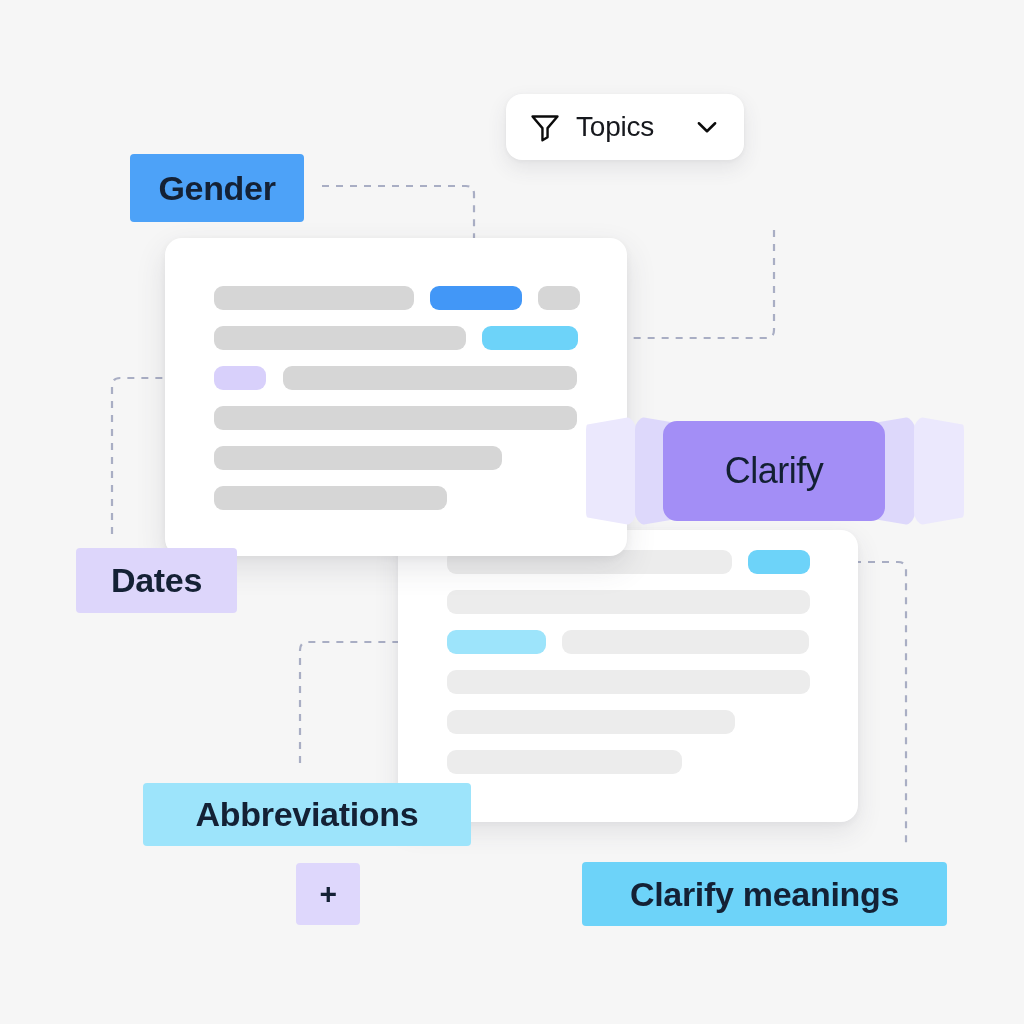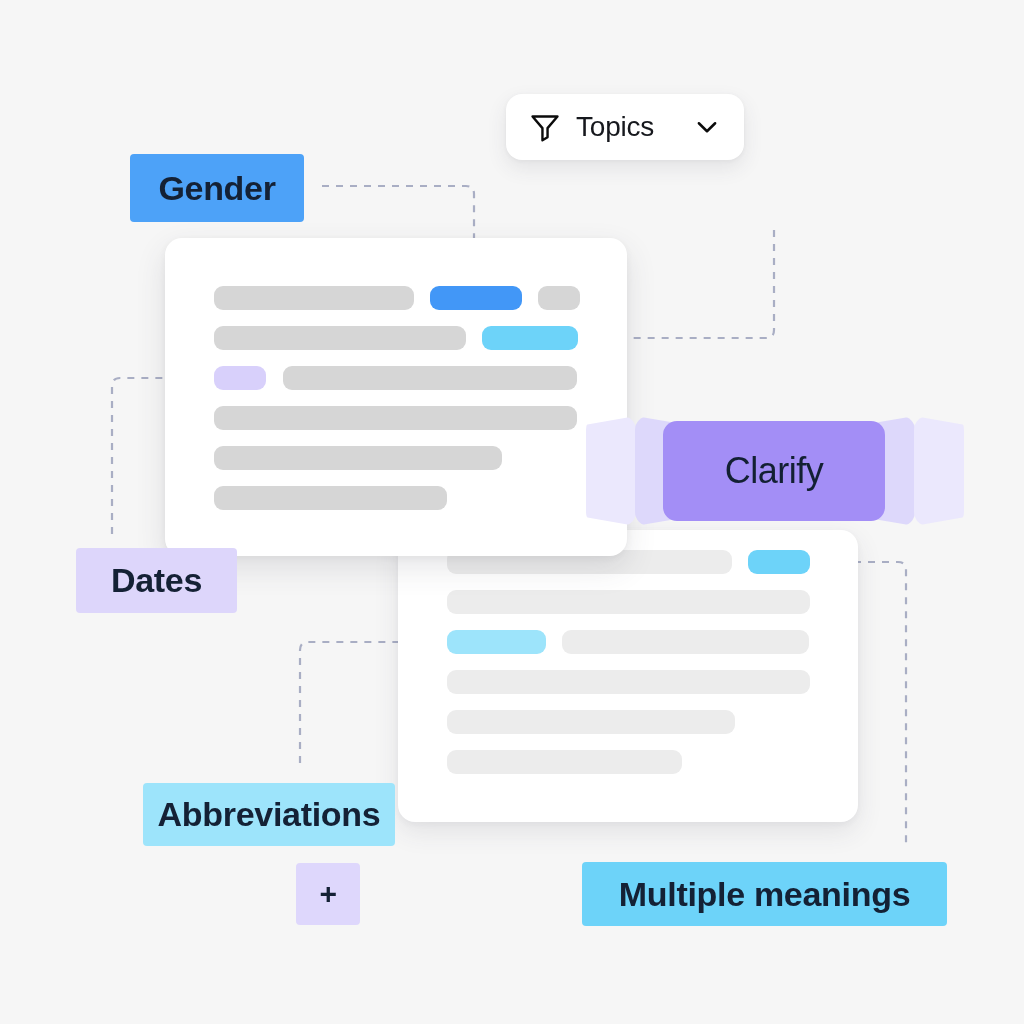--- a/index.html
+++ b/index.html
@@ -98,21 +98,21 @@
     letter-spacing: -0.3px;
     box-sizing: border-box;
     cursor: pointer;
     white-space: nowrap;
     font-weight: bold;
   }
 
   #chip-gender       { left:130px; top:154px;  width:174px; height:68px;  background:#4da2f8; }
   #chip-dates        { left:700px; top:152px;  width:148px; height:68px;  background:#6dd3f9; }
   #chip-idioms       { left: 76px; top:548px;  width:161px; height:65px;  background:#ddd6fb; }
-  #chip-abbrev       { left:143px; top:783px;  width:252px; height:63px;  background:#9de4fb; }
+  #chip-abbrev       { left:143px; top:783px;  width:328px; height:63px;  background:#9de4fb; }
   #chip-plus         { left:296px; top:863px;  width: 64px; height:62px;  background:#ded7fc; font-size:30px; }
   #chip-more         { left:368px; top:863px;  width:133px; height:62px;  background:#ded7fc; }
   #chip-multiple     { left:582px; top:862px;  width:365px; height:64px;  background:#6dd3f9; }
 
   
   #clarify-group {
     position: absolute;
     left: 586px;
     top: 416px;
     width: 378px;
@@ -251,15 +251,15 @@
       <svg class="chev" width="30" height="30" viewBox="0 0 24 24">
         <path d="M5.5 9 L12 15.4 L18.5 9" fill="none" stroke="#0b0b0b" stroke-width="2" stroke-linecap="round" stroke-linejoin="round"></path>
       </svg>
     </span>
   </div>
 
   <div class="chip" id="chip-gender">Gender</div>
   <div class="chip" id="chip-idioms">Dates</div>
   <div class="chip" id="chip-abbrev">Abbreviations</div>
   <div class="chip" id="chip-plus">+</div>
-  <div class="chip" id="chip-multiple">Multiple meanings</div>
+  <div class="chip" id="chip-multiple">Clarify meanings</div>
 
 </div>
 
 </body></html>

